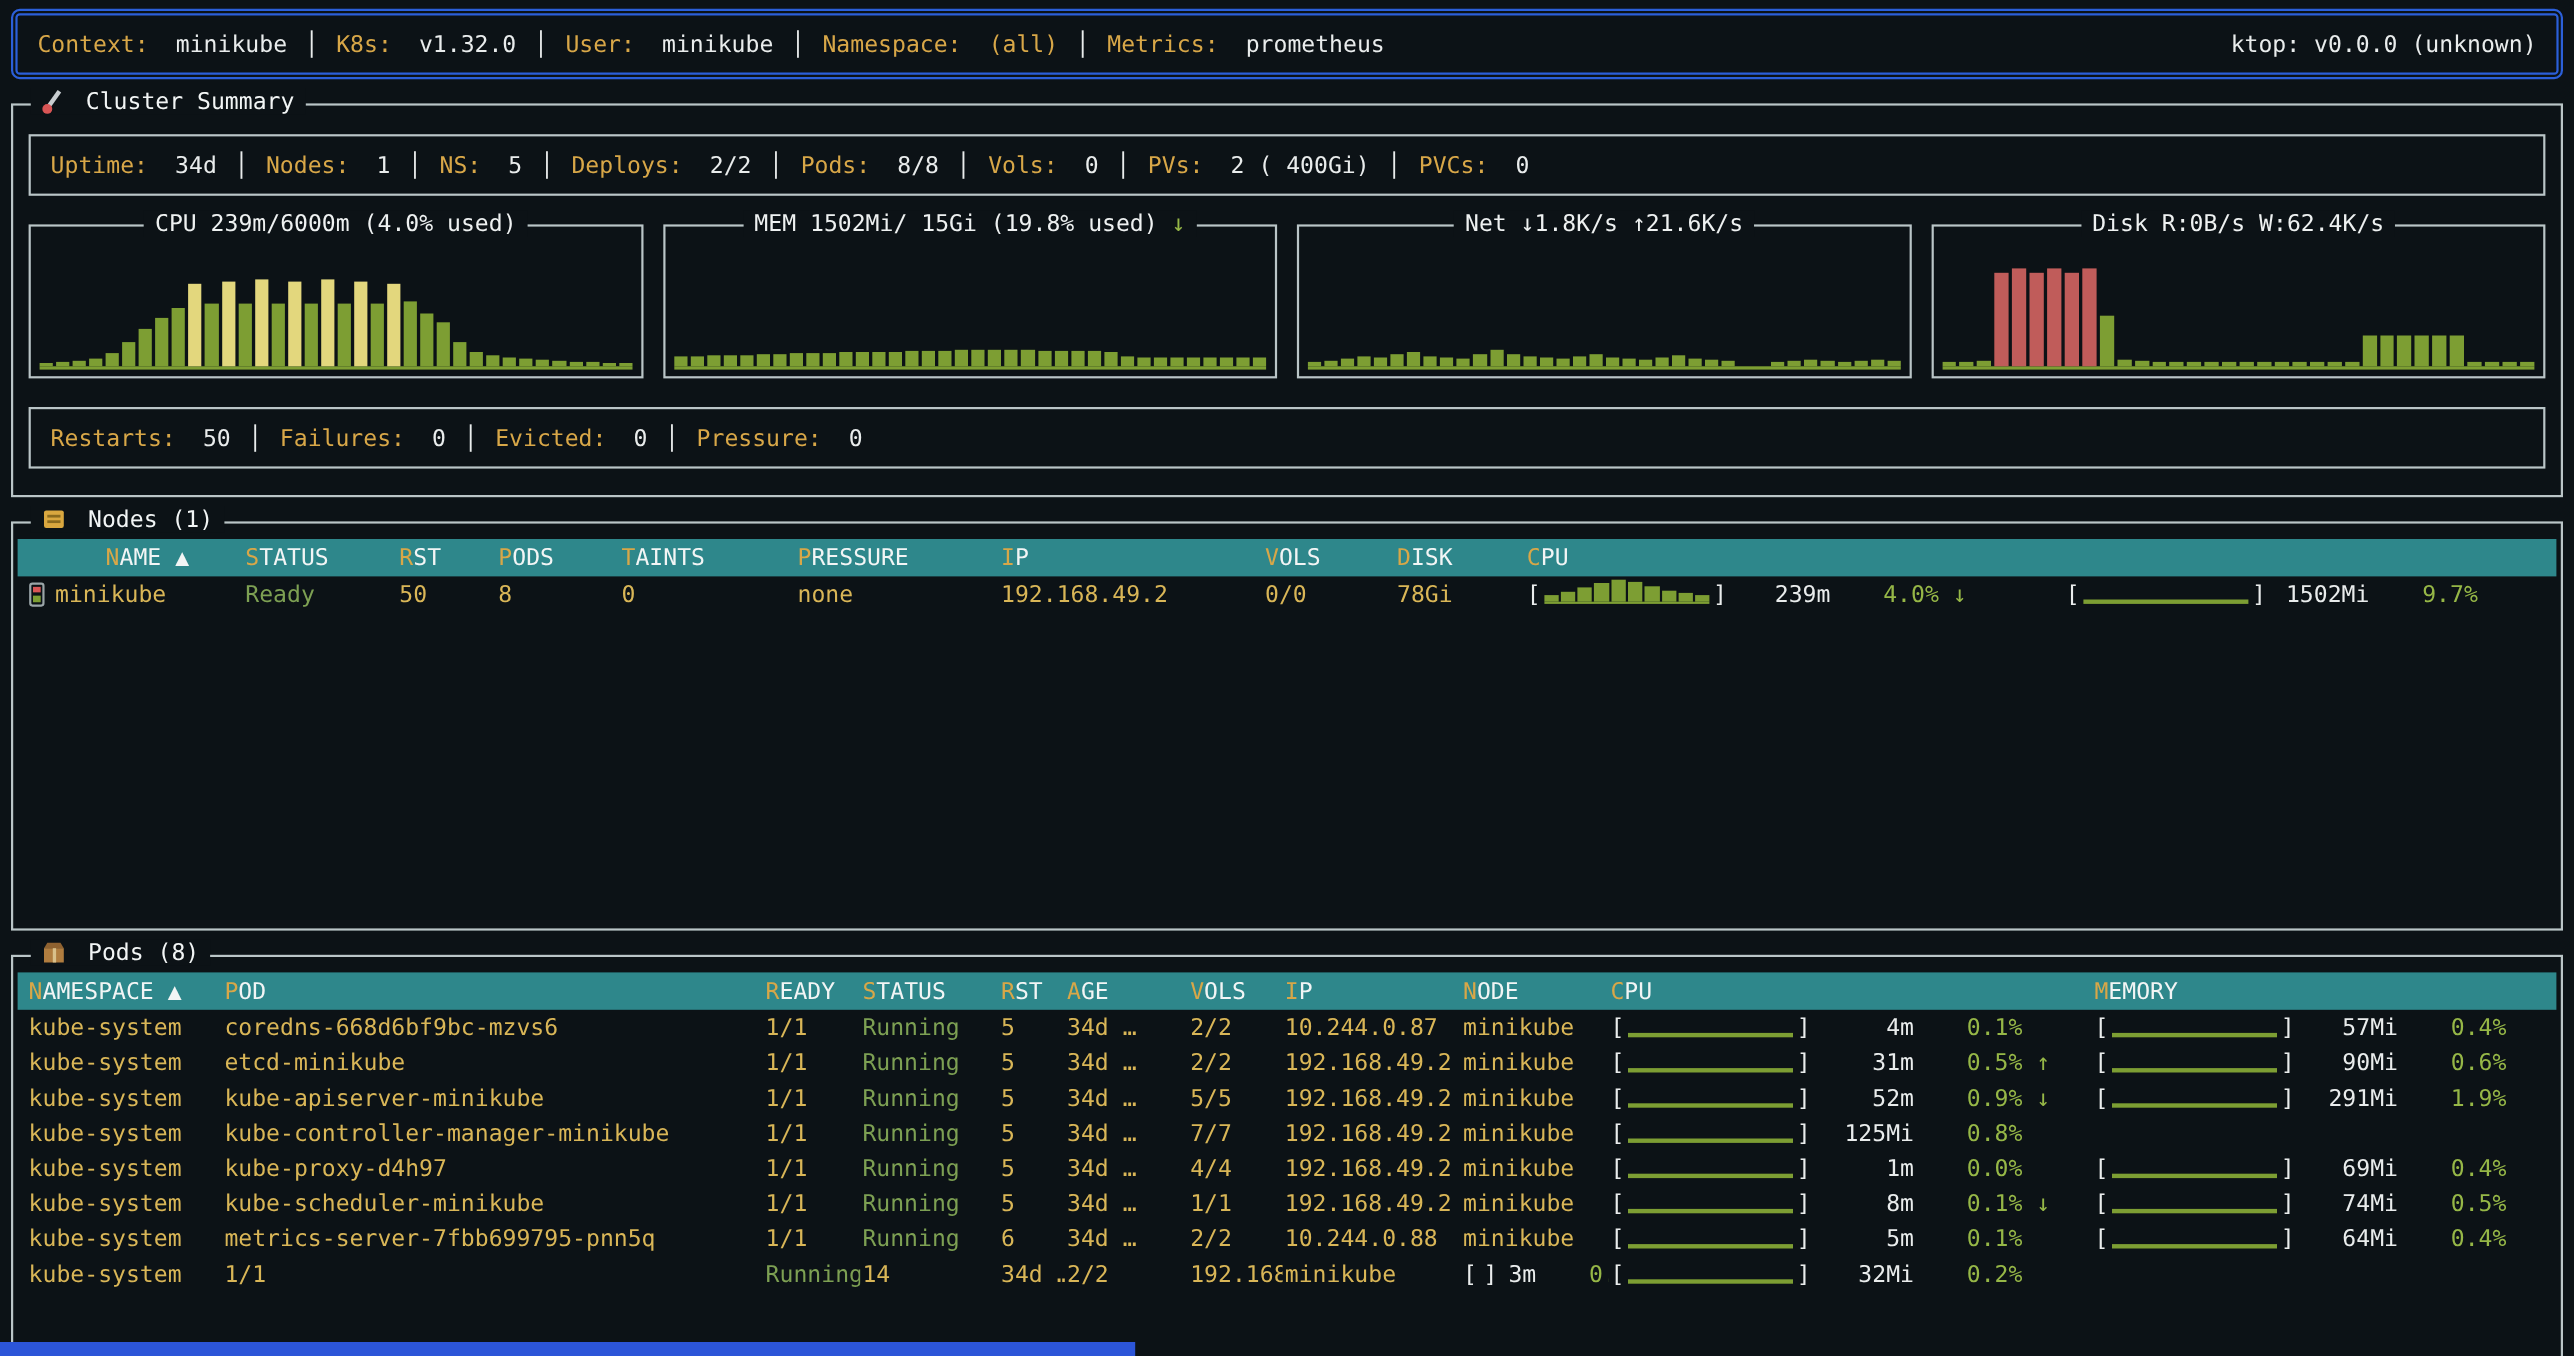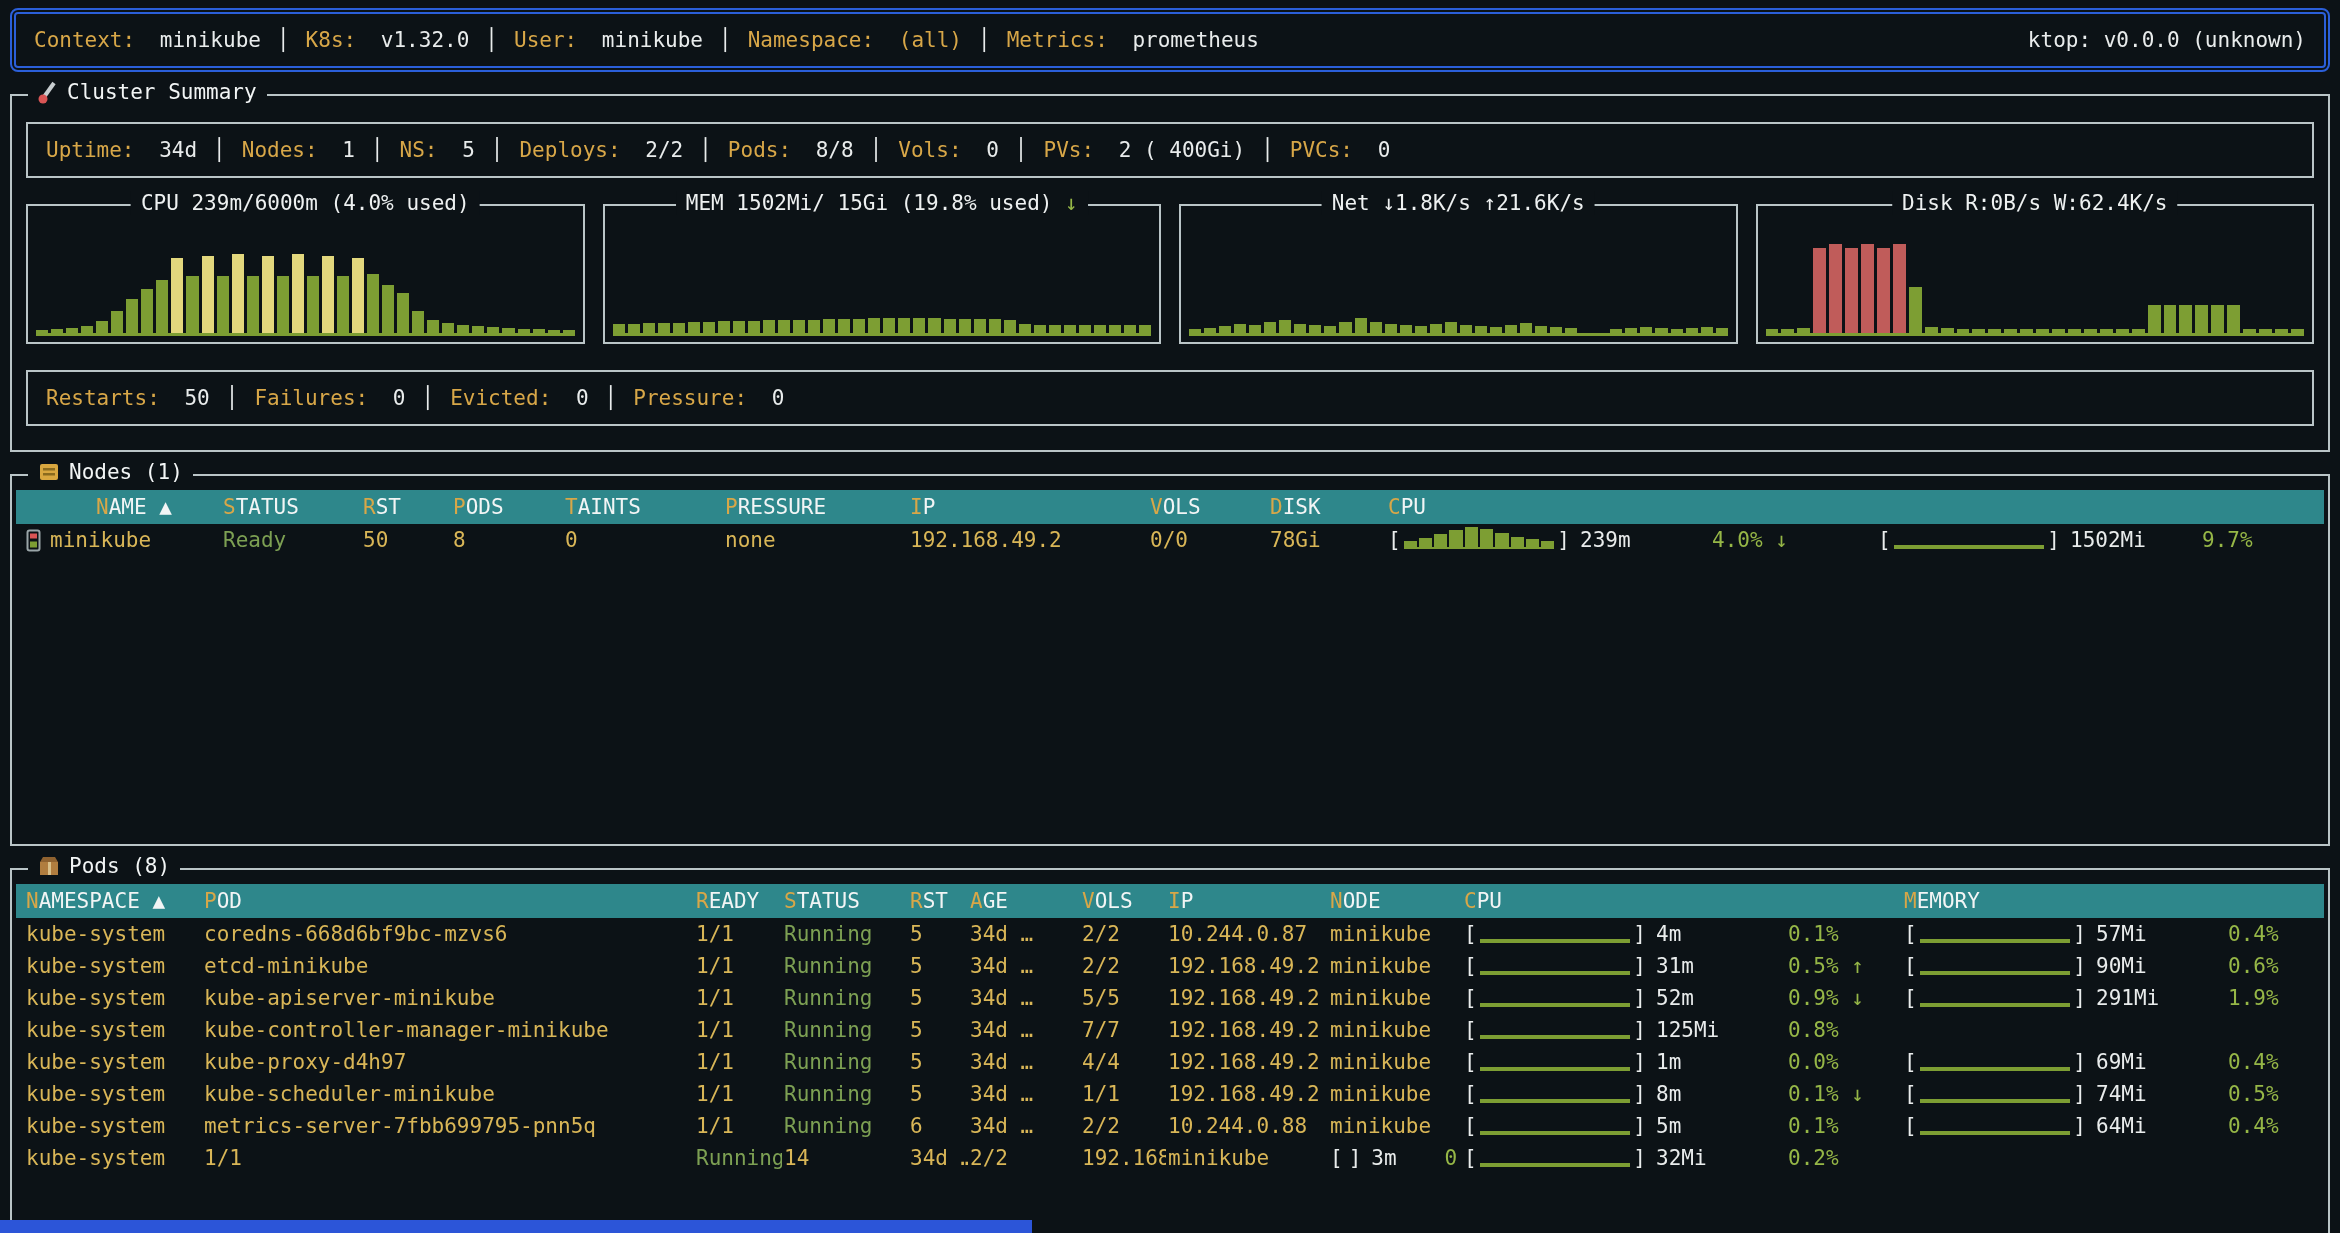--- a/index.html
+++ b/index.html
@@ -14,21 +14,21 @@
 
   .topbar{display:flex;justify-content:space-between;align-items:center;border:6px double var(--blue);border-radius:8px;height:64px;padding:4px 18px;white-space:nowrap;}
   .topbar-right{color:var(--fg);}
 
   .seg-label{color:var(--yellow);margin-right:12px;}
   .seg-value{color:var(--fg);}
   .seg-value.accent{color:var(--yellow);}
   .separator{color:var(--fg);margin:0 16px;}
 
   .panel{position:relative;border:2px solid var(--border);margin-top:22px;padding:26px 14px 24px;}
-  .panel-title{position:absolute;top:-16px;left:16px;background:var(--bg);padding:0 10px;display:flex;align-items:flex-start;gap:9px;white-space:nowrap;color:#f2f5f5;}
+  .panel-title{position:absolute;top:-16px;left:16px;background:var(--bg);padding:0 10px;display:flex;align-items:flex-start;gap:20px;white-space:nowrap;color:#f2f5f5;}
   .picon{display:inline-flex;align-items:center;}
 
   .statsbox{border:2px solid var(--border);padding:14px 18px;white-space:nowrap;}
   .health{margin-top:26px;}
 
   .charts-row{display:flex;gap:18px;margin-top:26px;}
   .chartbox{flex:1;position:relative;border:2px solid var(--border);height:140px;}
   .chart-title{position:absolute;top:-15px;left:50%;transform:translateX(-50%);background:var(--bg);padding:0 10px;white-space:nowrap;color:#eef1f1;}
   .chart-arrow{color:var(--green);}
   .chart-bars{position:absolute;left:8px;right:8px;top:26px;bottom:6px;display:flex;align-items:flex-end;gap:3px;border-bottom:3px solid var(--bar-green);}
@@ -47,21 +47,21 @@
   .trow{display:grid;height:32px;line-height:32px;color:var(--row-yellow);white-space:nowrap;}
   .td{overflow:hidden;padding-left:2px;}
   .c-green{color:var(--green-dim);}
   .nodes-grid{grid-template-columns:205px 140px 90px 112px 160px 185px 240px 120px 118px 490px 1fr;}
   .pods-grid{grid-template-columns:186px 492px 88px 126px 60px 112px 86px 162px 134px 440px 1fr;}
   .panel-nodes .th:first-child{padding-left:80px;}
   .panel-pods .th:first-child,.panel-pods .td:first-child{padding-left:10px;}
   .name-cell{display:flex;align-items:center;gap:9px;padding-left:10px;}
 
   .metric{display:flex;align-items:center;}
-  .mval{width:84px;text-align:left;color:var(--fg);margin-left:10px;}
+  .mval{width:84px;text-align:right;color:var(--fg);margin-left:10px;}
   .mpct{margin-left:48px;color:var(--green);}
   .gauge{display:flex;width:182px;height:30px;color:var(--fg);}
   .gauge::before{content:"[";line-height:30px;}
   .gauge::after{content:"]";line-height:30px;}
   .gauge-fill{flex:1;align-self:flex-end;height:4px;margin:0 3px 6px;background:var(--bar-green);}
   .spark{flex:1;display:flex;align-items:flex-end;gap:2px;margin:0 3px 6px;border-bottom:2px solid var(--bar-green);height:20px;align-self:flex-end;}
   .sbar{flex:1;background:var(--bar-green);}
 
   .bottom-strip{position:absolute;left:0;bottom:0;width:1032px;height:13px;background:var(--bottom-bar);}
 </style>

